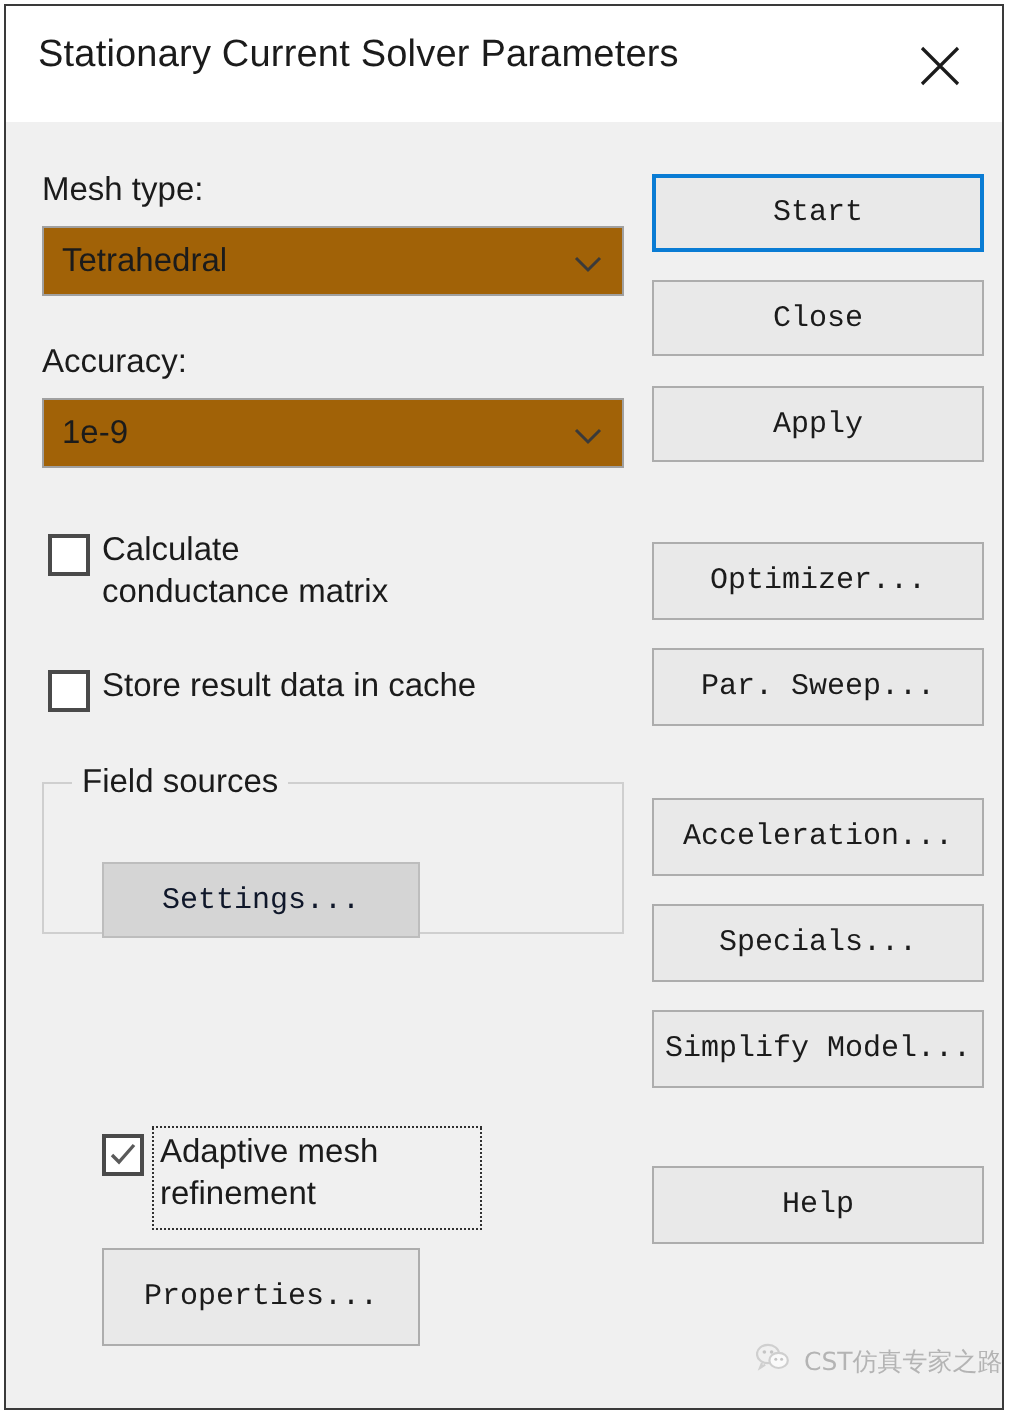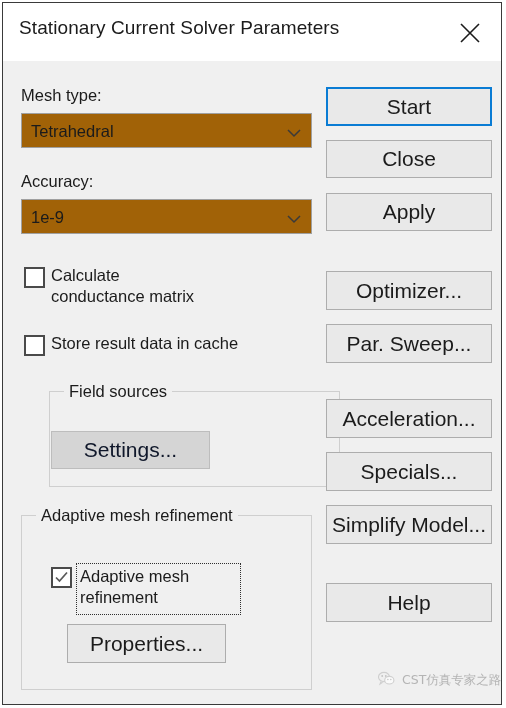--- a/index.html
+++ b/index.html
@@ -131,28 +131,28 @@
     color: #1b1b1b;
     white-space: nowrap;
   }
 
   
   .btn {
     position: absolute;
     background: #e9e9e9;
     border: 1px solid #adadad;
     box-sizing: border-box;
-    font-size: 21px;
+    font-size: 15px;
     color: #1b1b1b;
     display: flex;
     align-items: center;
     justify-content: center;
     cursor: pointer;
     white-space: nowrap;
-    font-family: Liberation Sans, sans-serif;
+    font-family: Liberation Mono, monospace;
   }
   .btn.default {
     border: 2px solid #0a7cd4;
   }
   .btn.disabled {
     color: #0f172a;
     background: #d5d5d5;
     border-color: #bdbdbd;
     cursor: default;
   }
@@ -213,43 +213,40 @@
       <span>Calculate</span><br>
       <span>conductance matrix</span>
     </span>
   </div>
 
   <div class="cb-row" style="left:21px; top:332px; width:280px; height:23px;">
     <span class="cb-box"></span>
     <span class="cb-text">Store result data in cache</span>
   </div>
 
-  <div class="group" style="left:18px; top:388px; width:291px; height:96px;margin-left:28px;">
+  <div class="group" style="left:18px; top:388px; width:291px; height:76px;">
     <span class="group-title">Field sources</span>
   </div>
   <button class="btn disabled" style="left:48px; top:428px; width:159px; height:38px;" disabled="">Settings...</button>
 
-  <div class="group" style="left:18px; top:512px; width:291px; height:175px;">
-    <span class="group-title">Adaptive mesh refinement</span>
-  </div>
 
   <div class="cb-row" style="left:48px; top:564px; width:190px; height:46px;">
     <span class="cb-box">
       <svg width="15" height="15" viewBox="0 0 15 15">
         <path d="M2 7.5 L5.5 11 L13 2.5" stroke="#5a5a5a" stroke-width="1.7" fill="none"></path>
       </svg>
     </span>
     <span class="focus-ring" style="left:25px; top:-4px; width:165px; height:52px;"></span>
     <span class="cb-text" style="left:29px; top:-1px;">
       <span>Adaptive mesh</span><br>
       <span>refinement</span>
     </span>
   </div>
 
-  <button class="btn" style="left:64px; top:621px; width:159px; height:39px;">Properties...</button>
+  <button class="btn" style="left:48px; top:621px; width:159px; height:49px;">Properties...</button>
 
   <button class="btn default" style="left:323px; top:84px; width:166px; height:39px;">Start</button>
   <button class="btn" style="left:323px; top:137px; width:166px; height:38px;">Close</button>
   <button class="btn" style="left:323px; top:190px; width:166px; height:38px;">Apply</button>
 
   <button class="btn" style="left:323px; top:268px; width:166px; height:39px;">Optimizer...</button>
   <button class="btn" style="left:323px; top:321px; width:166px; height:39px;text-align:center;">Par. Sweep...</button>
 
   <button class="btn" style="left:323px; top:396px; width:166px; height:39px;">Acceleration...</button>
   <button class="btn" style="left:323px; top:449px; width:166px; height:39px;">Specials...</button>

